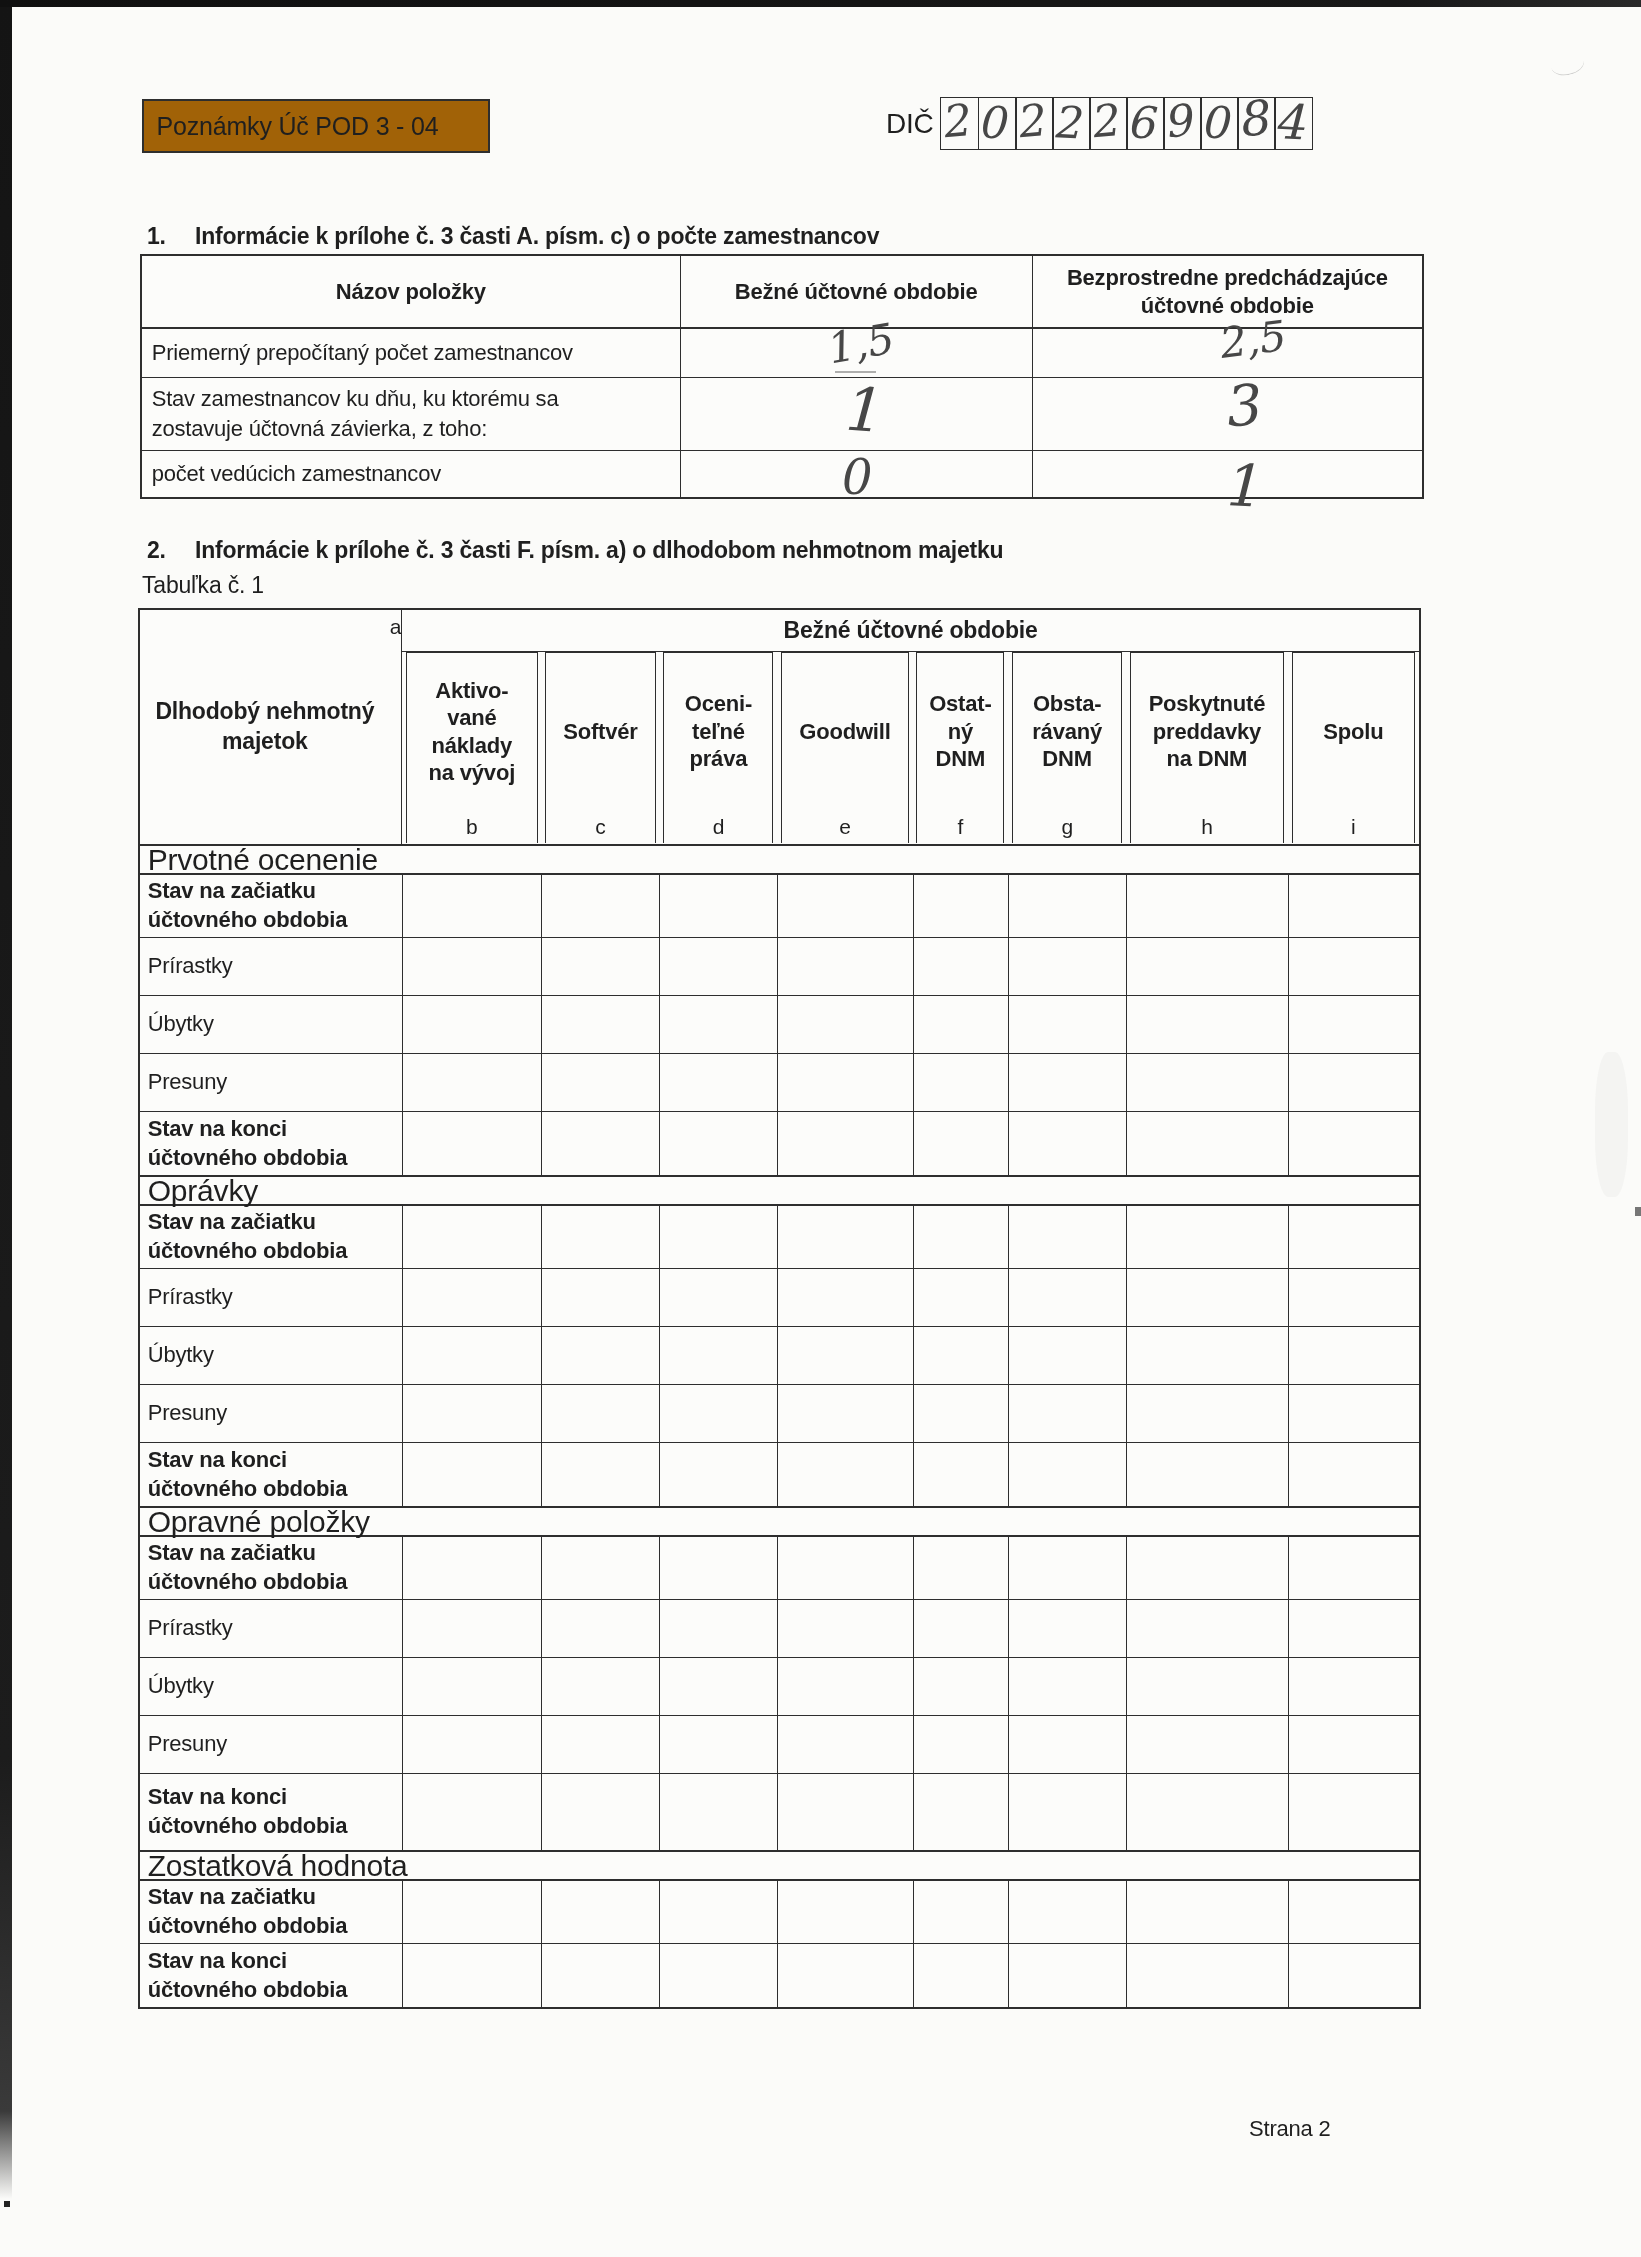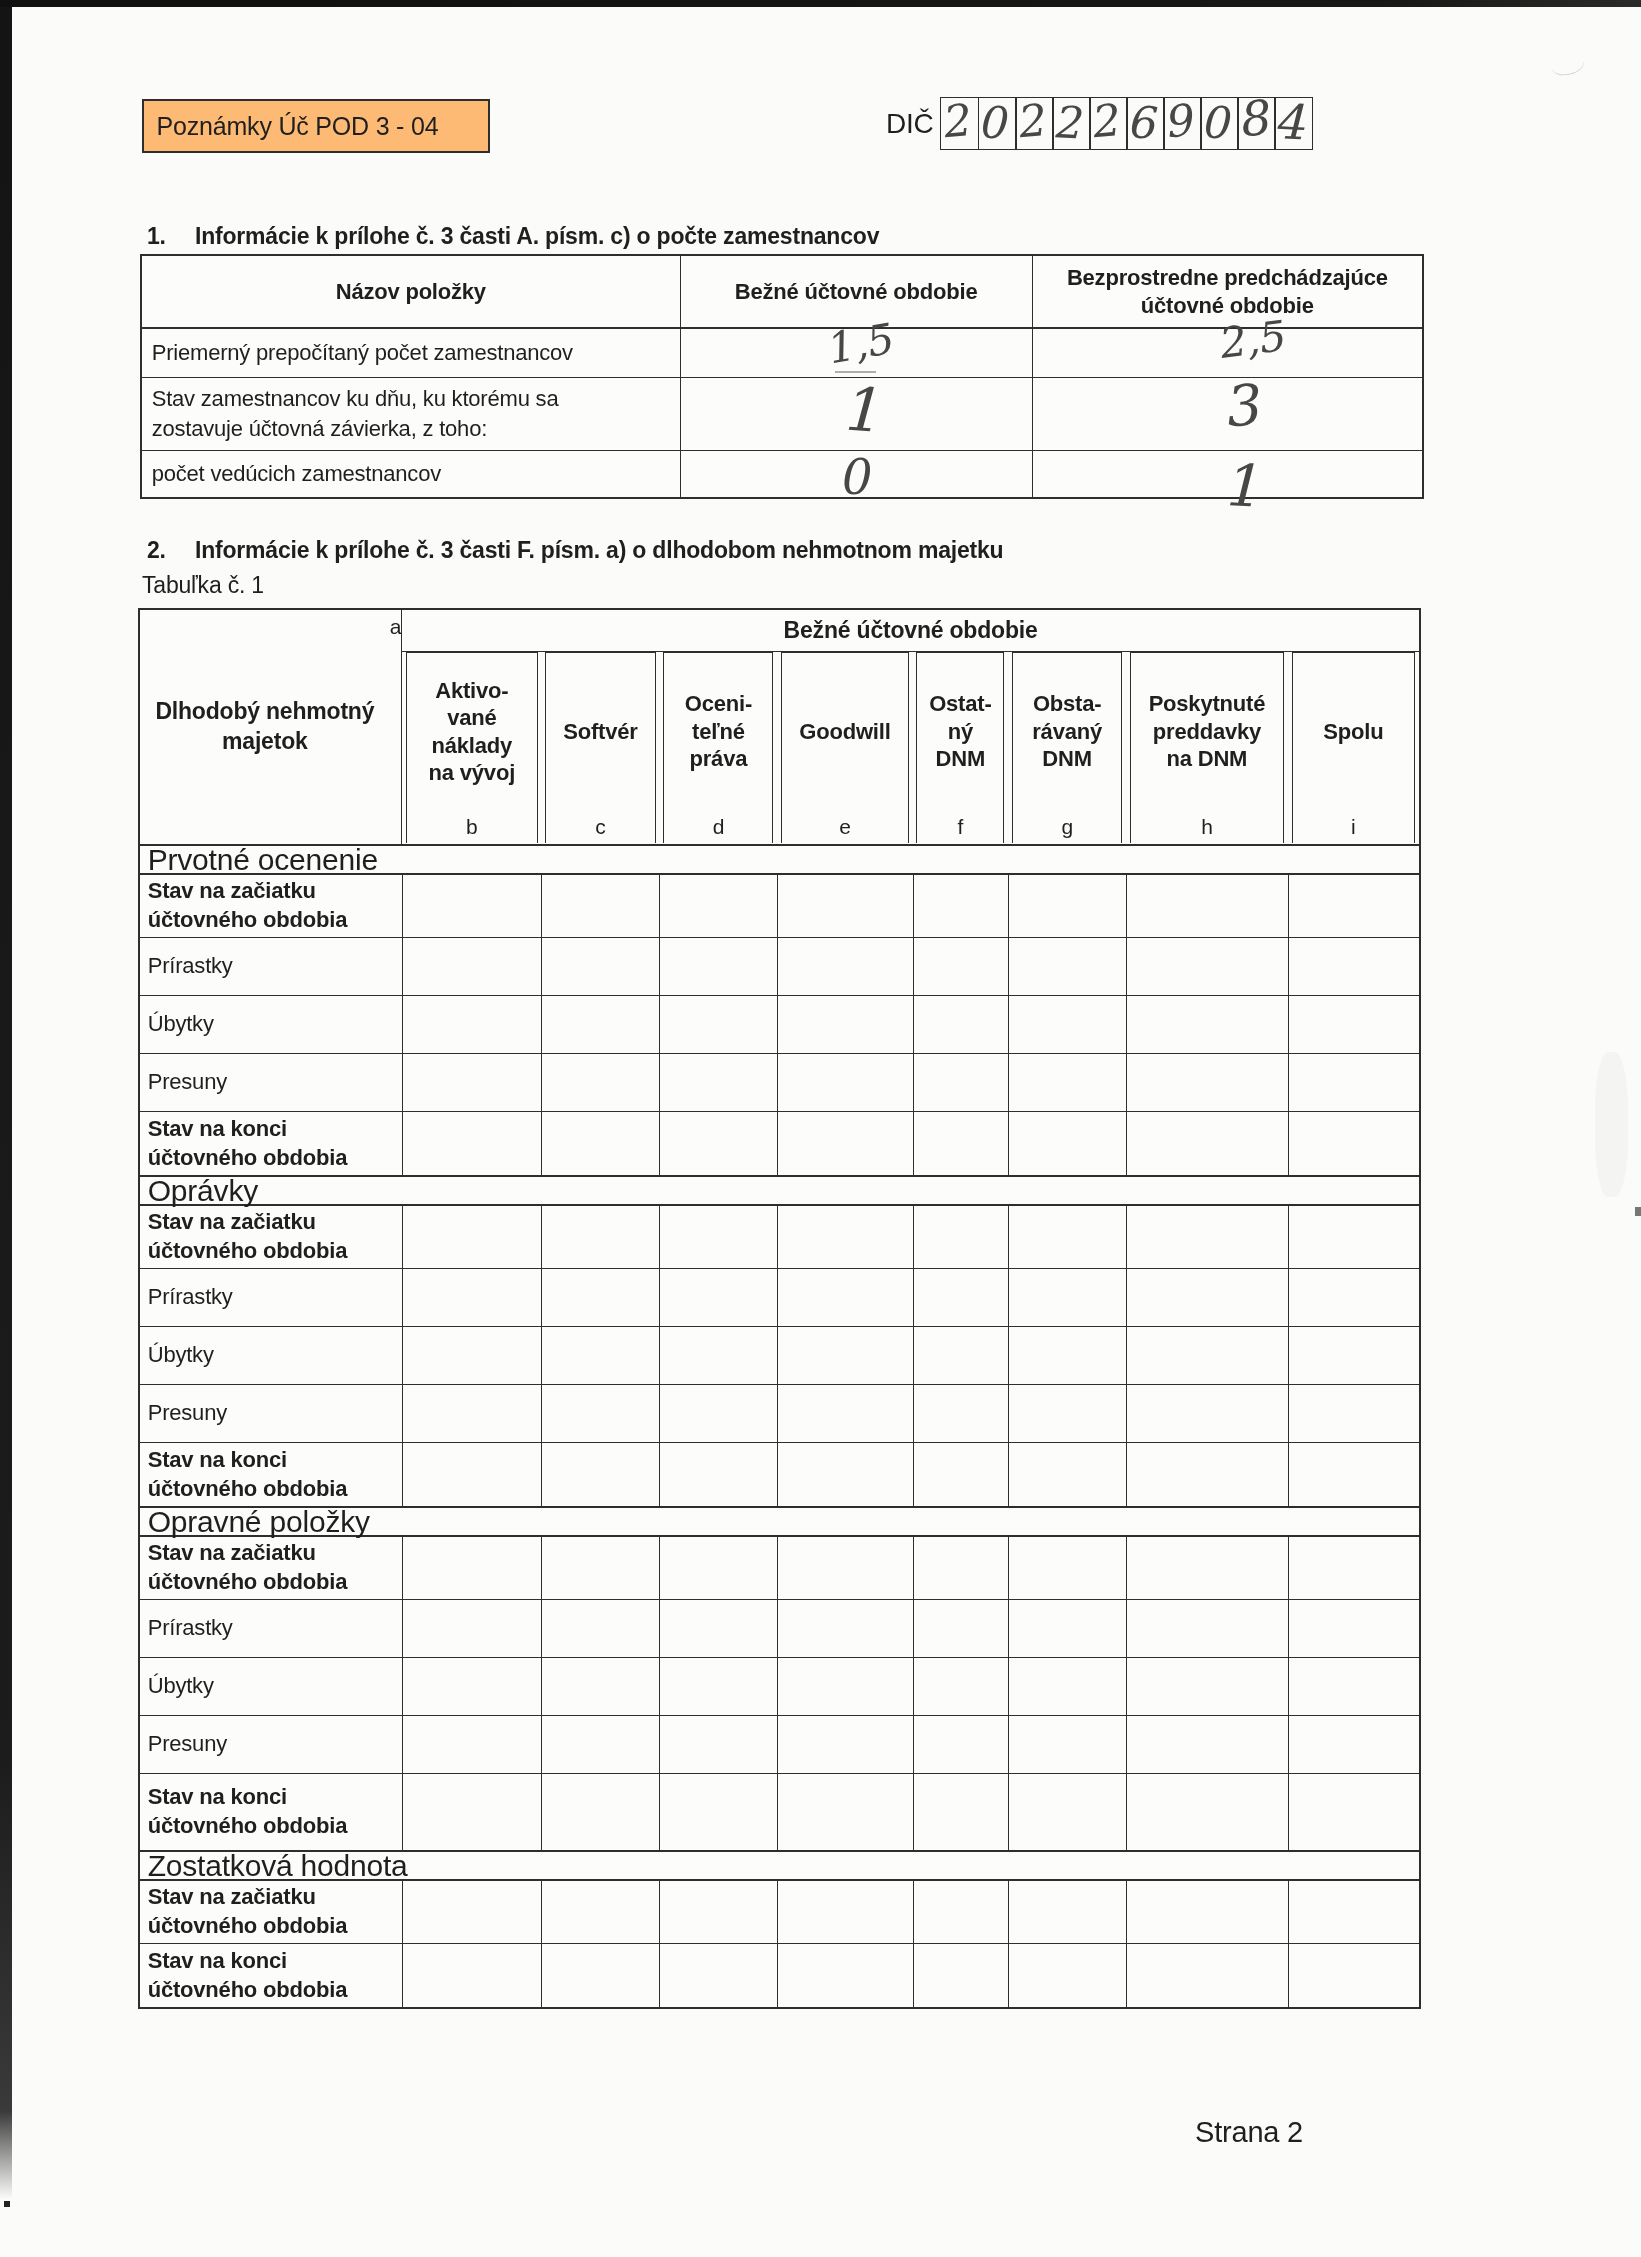--- a/index.html
+++ b/index.html
@@ -18,21 +18,21 @@
   .edge-top    { position:absolute; left:0; top:0; width:100%; height:6.8px; background:linear-gradient(90deg,#101010 0%,#181818 85%,#2a2a2a 100%); }
   .speck-1     { position:absolute; left:1635px; top:1207px; width:6.8px; height:8.7px; background:#555; opacity:.8; }
   .speck-2     { position:absolute; left:3.9px;  top:2201px; width:5.8px; height:5.8px; background:#222; }
   .smudge      { position:absolute; left:1551px; top:54px; width:33px; height:21px; border-bottom:1.9px solid rgba(120,120,120,.35); border-radius:50%; transform:rotate(-12deg); }
   .smudge2     { position:absolute; left:1595px; top:1052px; width:33px; height:145px; background:rgba(110,110,110,.05); border-radius:40%; }
 
   
   .formbox {
     position:absolute; left:142px; top:99px; width:348px; height:54px;
     border:2.9px solid #2e2e2e; display:flex; align-items:center;
-    padding-left:12.6px; font-size:25px; background:#fdba74;
+    padding-left:12.6px; font-size:25px; background:#a16207;
   }
   .dic-wrap { position:absolute; left:886px; top:97px; display:flex; align-items:center; }
   .dic-label { font-size:28px; margin-right:8.7px; }
   .dic-boxes { display:flex; }
   .dic-box { width:39px; height:53px; border:1.9px solid #2e2e2e; margin-left:-1.9px; position:relative; }
   .hw { font-family:"DejaVu Serif", serif; font-style:italic; color:#474747; line-height:1; }
   .dic-box .hw { position:absolute; left:2.9px; top:1px; font-size:44px; }
   .dic-box:nth-child(odd)  .hw { transform:rotate(-5deg); }
   .dic-box:nth-child(even) .hw { transform:rotate(3deg) translateY(1.9px); }
   .dic-box:nth-child(9) .hw { font-size:48px; top:-3.9px; }
@@ -75,21 +75,21 @@
   .t2-boxes { display:grid; grid-template-columns:13.7% 11.6% 11.6% 13.3% 9.4% 11.6% 15.9% 12.9%; height:191px; }
   .t2-box { margin:0 3.9px; border:1.9px solid #2e2e2e; border-bottom:none; display:flex; flex-direction:column; }
   .t2-box-label { flex:1; display:flex; align-items:center; justify-content:center; text-align:center; font-weight:bold; font-size:22px; white-space:pre-line; line-height:1.25; }
   .t2-title { border-top:2.9px solid #2e2e2e; height:29px; display:flex; align-items:center; padding:1.9px 7.7px; font-size:30px; }
   .t2-row { display:grid; grid-template-columns:20.5% 10.89% 9.22% 9.22% 10.57% 7.47% 9.22% 12.64% 10.27%; border-top:1.9px solid #2e2e2e; }
   .t2-row.first { border-top:2.9px solid #2e2e2e; }
   .t2-label { padding:1.9px 7.7px; font-size:22px; display:flex; align-items:center; white-space:pre-line; line-height:1.3; }
   .t2-label.b { font-weight:bold; }
   .t2-cell { border-left:1.9px solid #2e2e2e; }
 
-  .footer { position:absolute; left:1195px; top:2116px; font-size:29px; }
+  .footer { position:absolute; left:1249px; top:2116px; font-size:22px; }
 </style>
 </head>
 <body>
 
 <div class="page">
 
   <div class="edge-left"></div>
   <div class="edge-top"></div>
   <div class="speck-1"></div>
   <div class="speck-2"></div>

